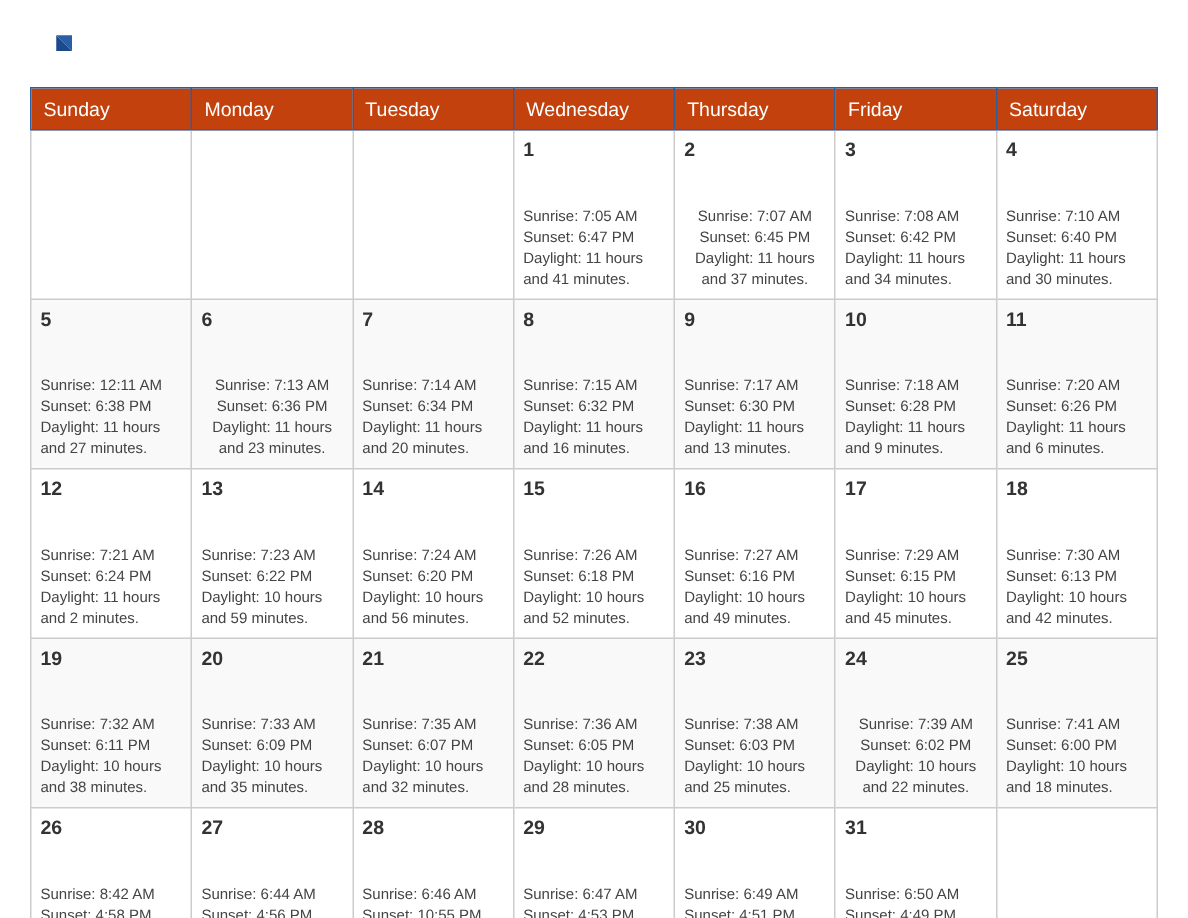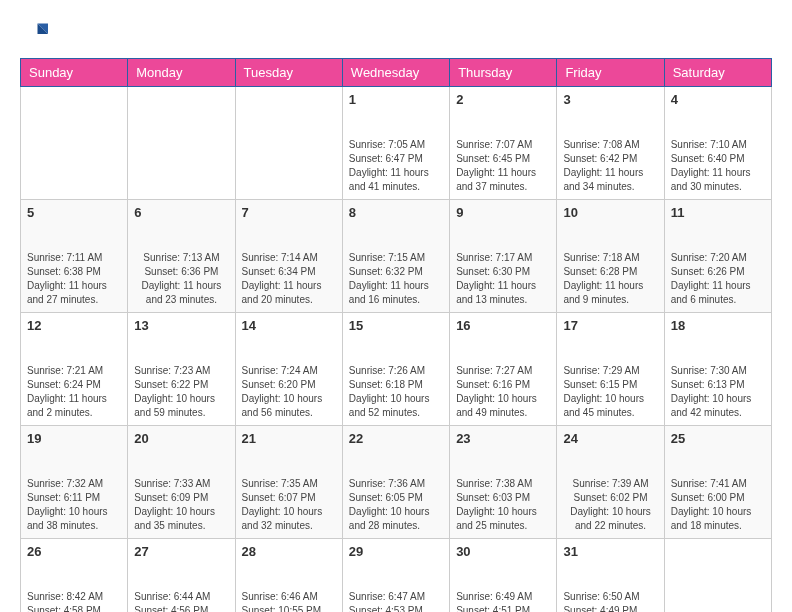--- a/index.html
+++ b/index.html
@@ -44,21 +44,21 @@
     .subtitle {
       font-size: 14px;
       color: #555;
     }
     .calendar {
       width: 100%;
       border-collapse: collapse;
       border: 1px solid #ccc;
     }
     .calendar th {
-      background-color: #ec4899;
+      background-color: #c2410c;
       color: white;
       text-align: left;
       padding: 6px 8px;
       font-size: 13px;
       font-weight: normal;
       border: 1px solid #2a5fa5;
     }
     .calendar td {
       vertical-align: top;
       padding: 5px 6px;
@@ -126,21 +126,21 @@
         <td class="empty"></td>
         <td>
           <div class="day-num">1</div>
           <div class="day-info" style="white-space: pre-line;">Sunrise: 7:05 AM
 Sunset: 6:47 PM
 Daylight: 11 hours
 and 41 minutes.</div>
         </td>
         <td>
           <div class="day-num">2</div>
-          <div class="day-info" style="white-space: pre-line;">Sunrise: 7:07 AM
+          <div class="day-info" style="white-space: pre-line; text-align: center;">Sunrise: 7:07 AM
 Sunset: 6:45 PM
 Daylight: 11 hours
 and 37 minutes.</div>
         </td>
         <td>
           <div class="day-num">3</div>
           <div class="day-info" style="white-space: pre-line;">Sunrise: 7:08 AM
 Sunset: 6:42 PM
 Daylight: 11 hours
 and 34 minutes.</div>
@@ -149,21 +149,21 @@
           <div class="day-num">4</div>
           <div class="day-info" style="white-space: pre-line;">Sunrise: 7:10 AM
 Sunset: 6:40 PM
 Daylight: 11 hours
 and 30 minutes.</div>
         </td>
       </tr>
       <tr class="row-even">
         <td>
           <div class="day-num">5</div>
-          <div class="day-info" style="white-space: pre-line;">Sunrise: 7:11 AM
+          <div class="day-info" style="white-space: pre-line;">Sunrise: 12:11 AM
 Sunset: 6:38 PM
 Daylight: 11 hours
 and 27 minutes.</div>
         </td>
         <td>
           <div class="day-num">6</div>
           <div class="day-info" style="white-space: pre-line; text-align: center;">Sunrise: 7:13 AM
 Sunset: 6:36 PM
 Daylight: 11 hours
 and 23 minutes.</div>

